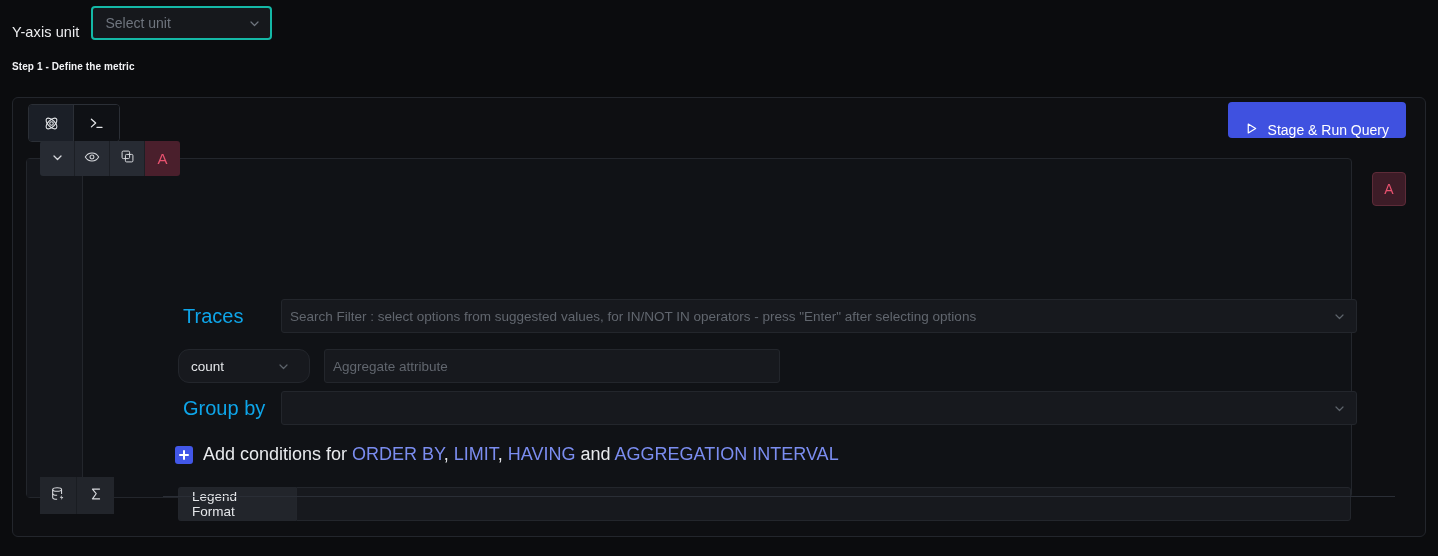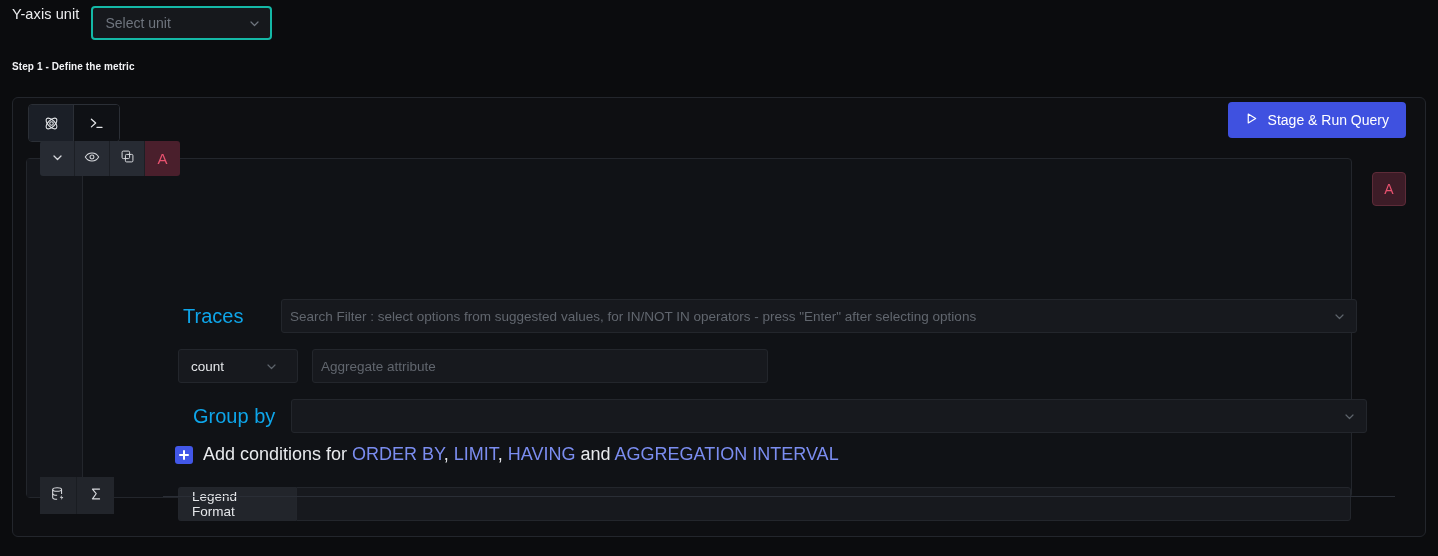--- a/index.html
+++ b/index.html
@@ -18,21 +18,21 @@
     height: 556px;
     background: #0b0c0e;
   }
 
   
   .yaxis-row {
     position: absolute;
     left: 12px;
     top: 6px;
     display: flex;
-    align-items: flex-start;
+    align-items: flex-end;
     gap: 12px;
   }
   .yaxis-label {
     font-size: 14.5px;
     color: #ecedef;
     letter-spacing: .1px;
   }
   .unit-select {
     width: 181px;
     height: 34px;
@@ -107,21 +107,21 @@
     top: 4px;
     height: 36px;
     background: #3f51e0;
     border: none;
     border-radius: 4px;
     color: #ffffff;
     font-size: 14px;
     font-family: "Liberation Sans", sans-serif;
     padding: 0 17px;
     display: flex;
-    align-items: center;
+    align-items: flex-end;
     gap: 10px;
     cursor: pointer;
   }
 
   
   .query-card {
     position: absolute;
     left: 13px;
     top: 60px;
     width: 1326px;
@@ -218,34 +218,34 @@
     color: #61666e;
     white-space: nowrap;
     overflow: hidden;
   }
 
   .row-traces   { left: 98px; top: 140px; width: 1182px; }
   .row-traces .big-input { width: 1076px; }
 
   .row-agg { left: 95px; top: 190px; gap: 14px; }
   .sel-count {
-    width: 120px;
+    width: 132px;
     height: 34px;
     background: #17191e;
     border: 1px solid #23262c;
-    border-radius: 3px;
+    border-radius: 11px;
     display: flex;
     align-items: center;
     padding: 0 19px 0 12px;
     cursor: pointer;
   }
   .sel-count .val { flex: 1; font-size: 13.5px; color: #e4e6e9; }
   .agg-attr { width: 456px; }
 
-  .row-groupby { left: 98px; top: 240px; margin-left: 10px; }
+  .row-groupby { left: 98px; top: 232px; }
   .row-groupby .big-input { width: 1076px; }
 
   .row-cond {
     left: 92px;
     top: 285px;
     gap: 10px;
   }
   .plus-box {
     width: 18px;
     height: 18px;

